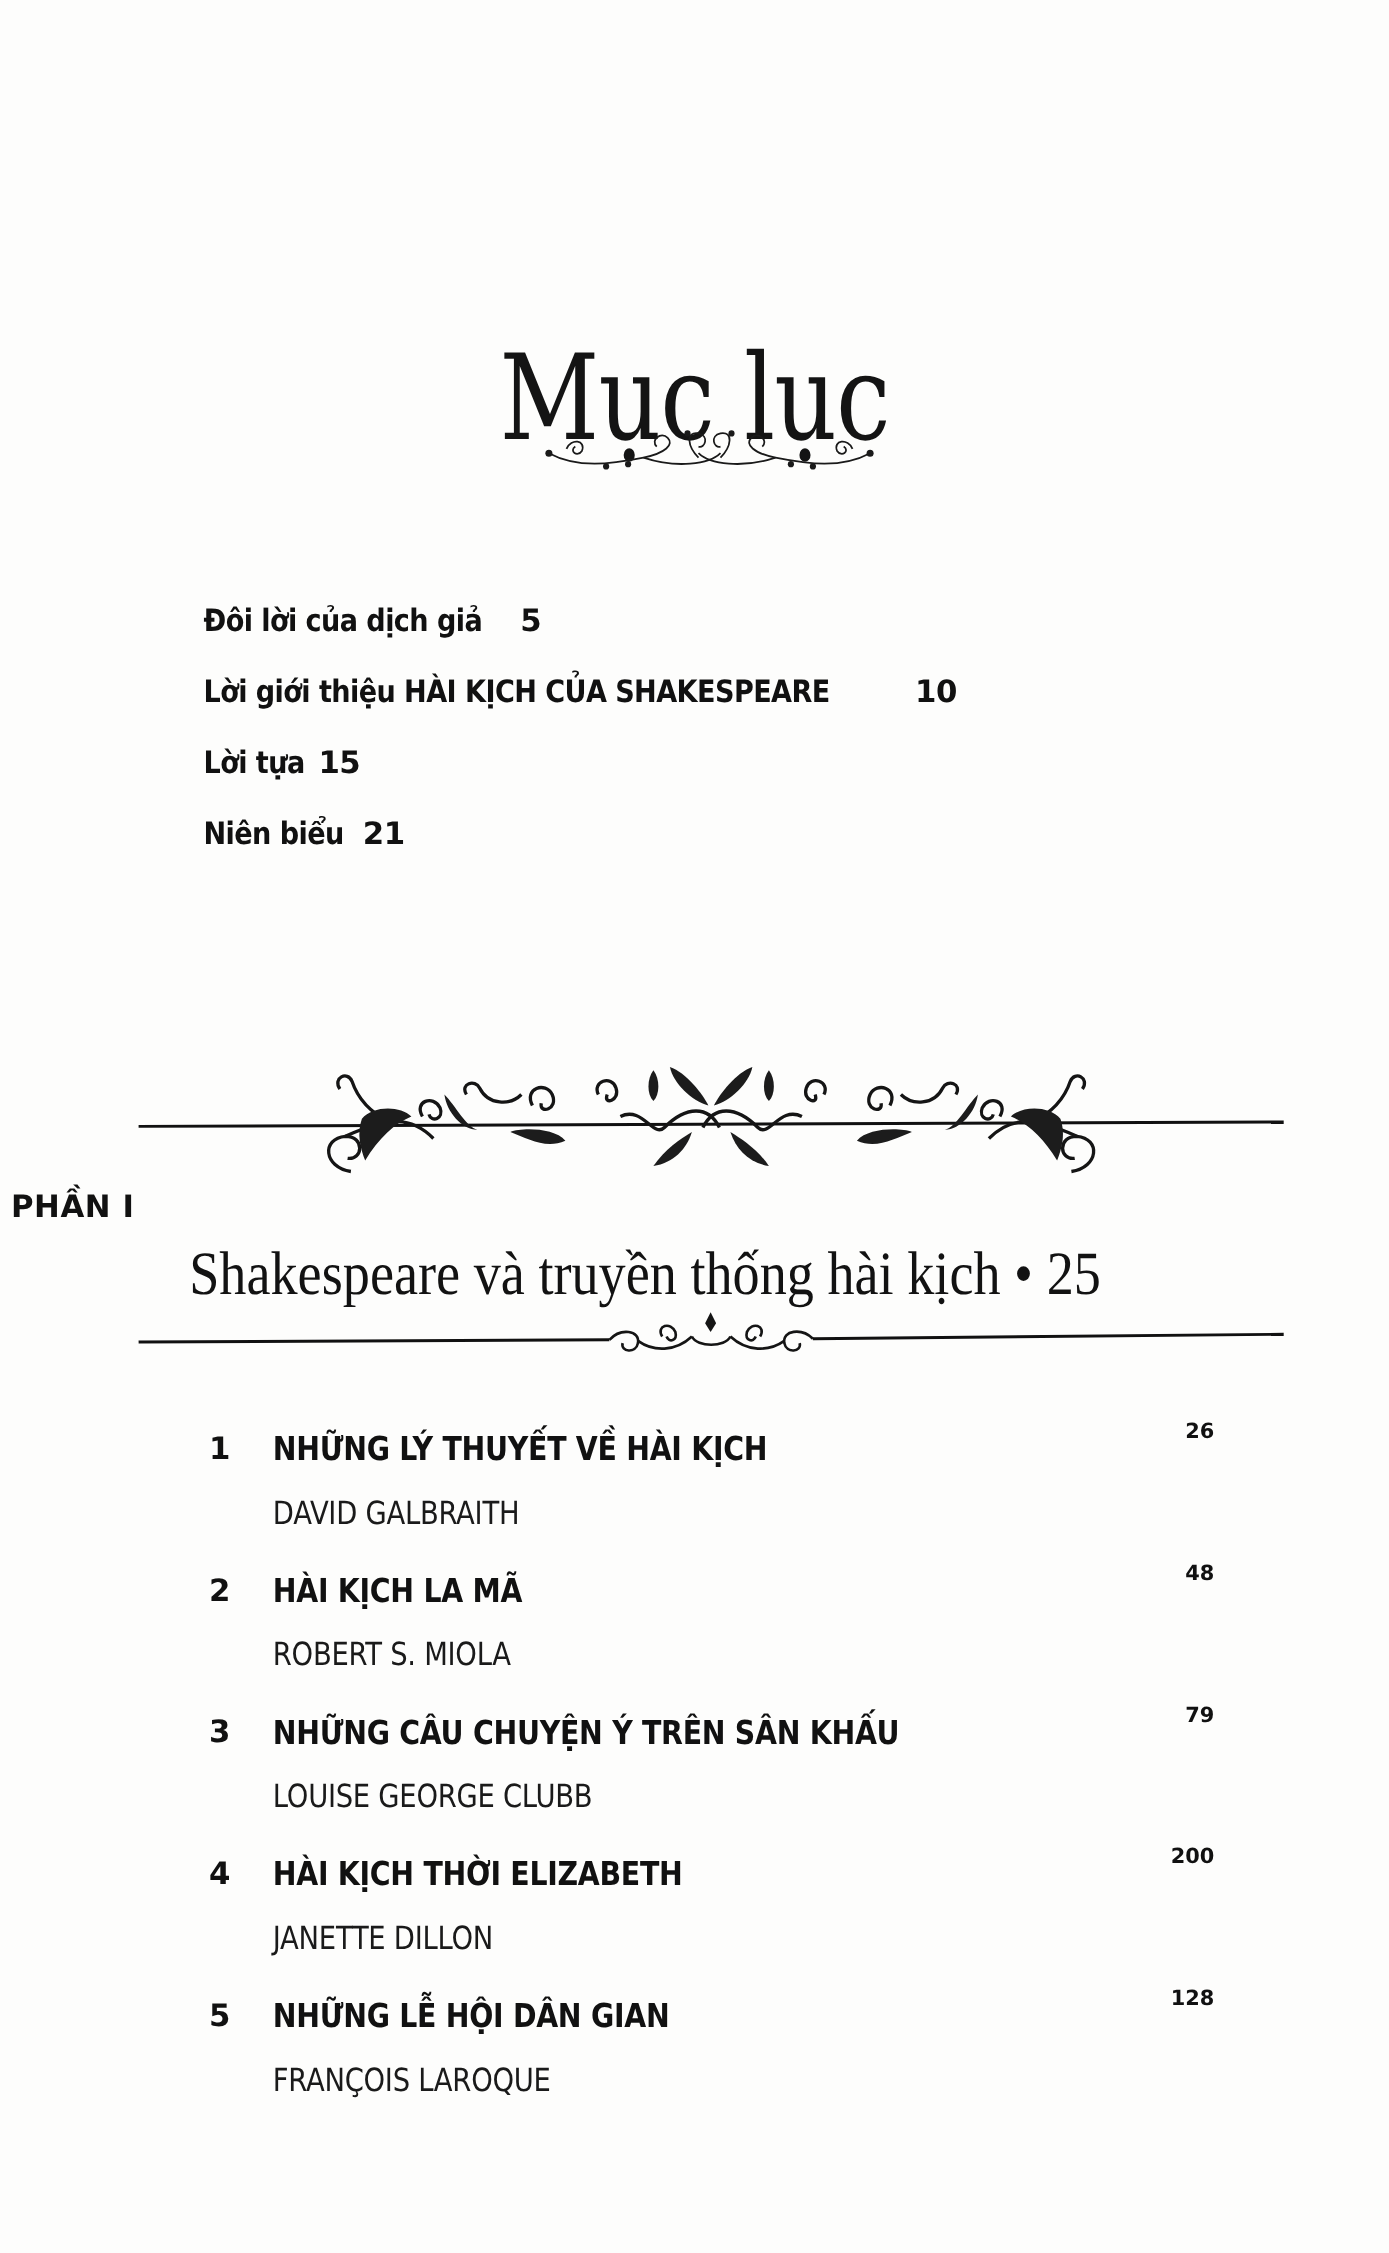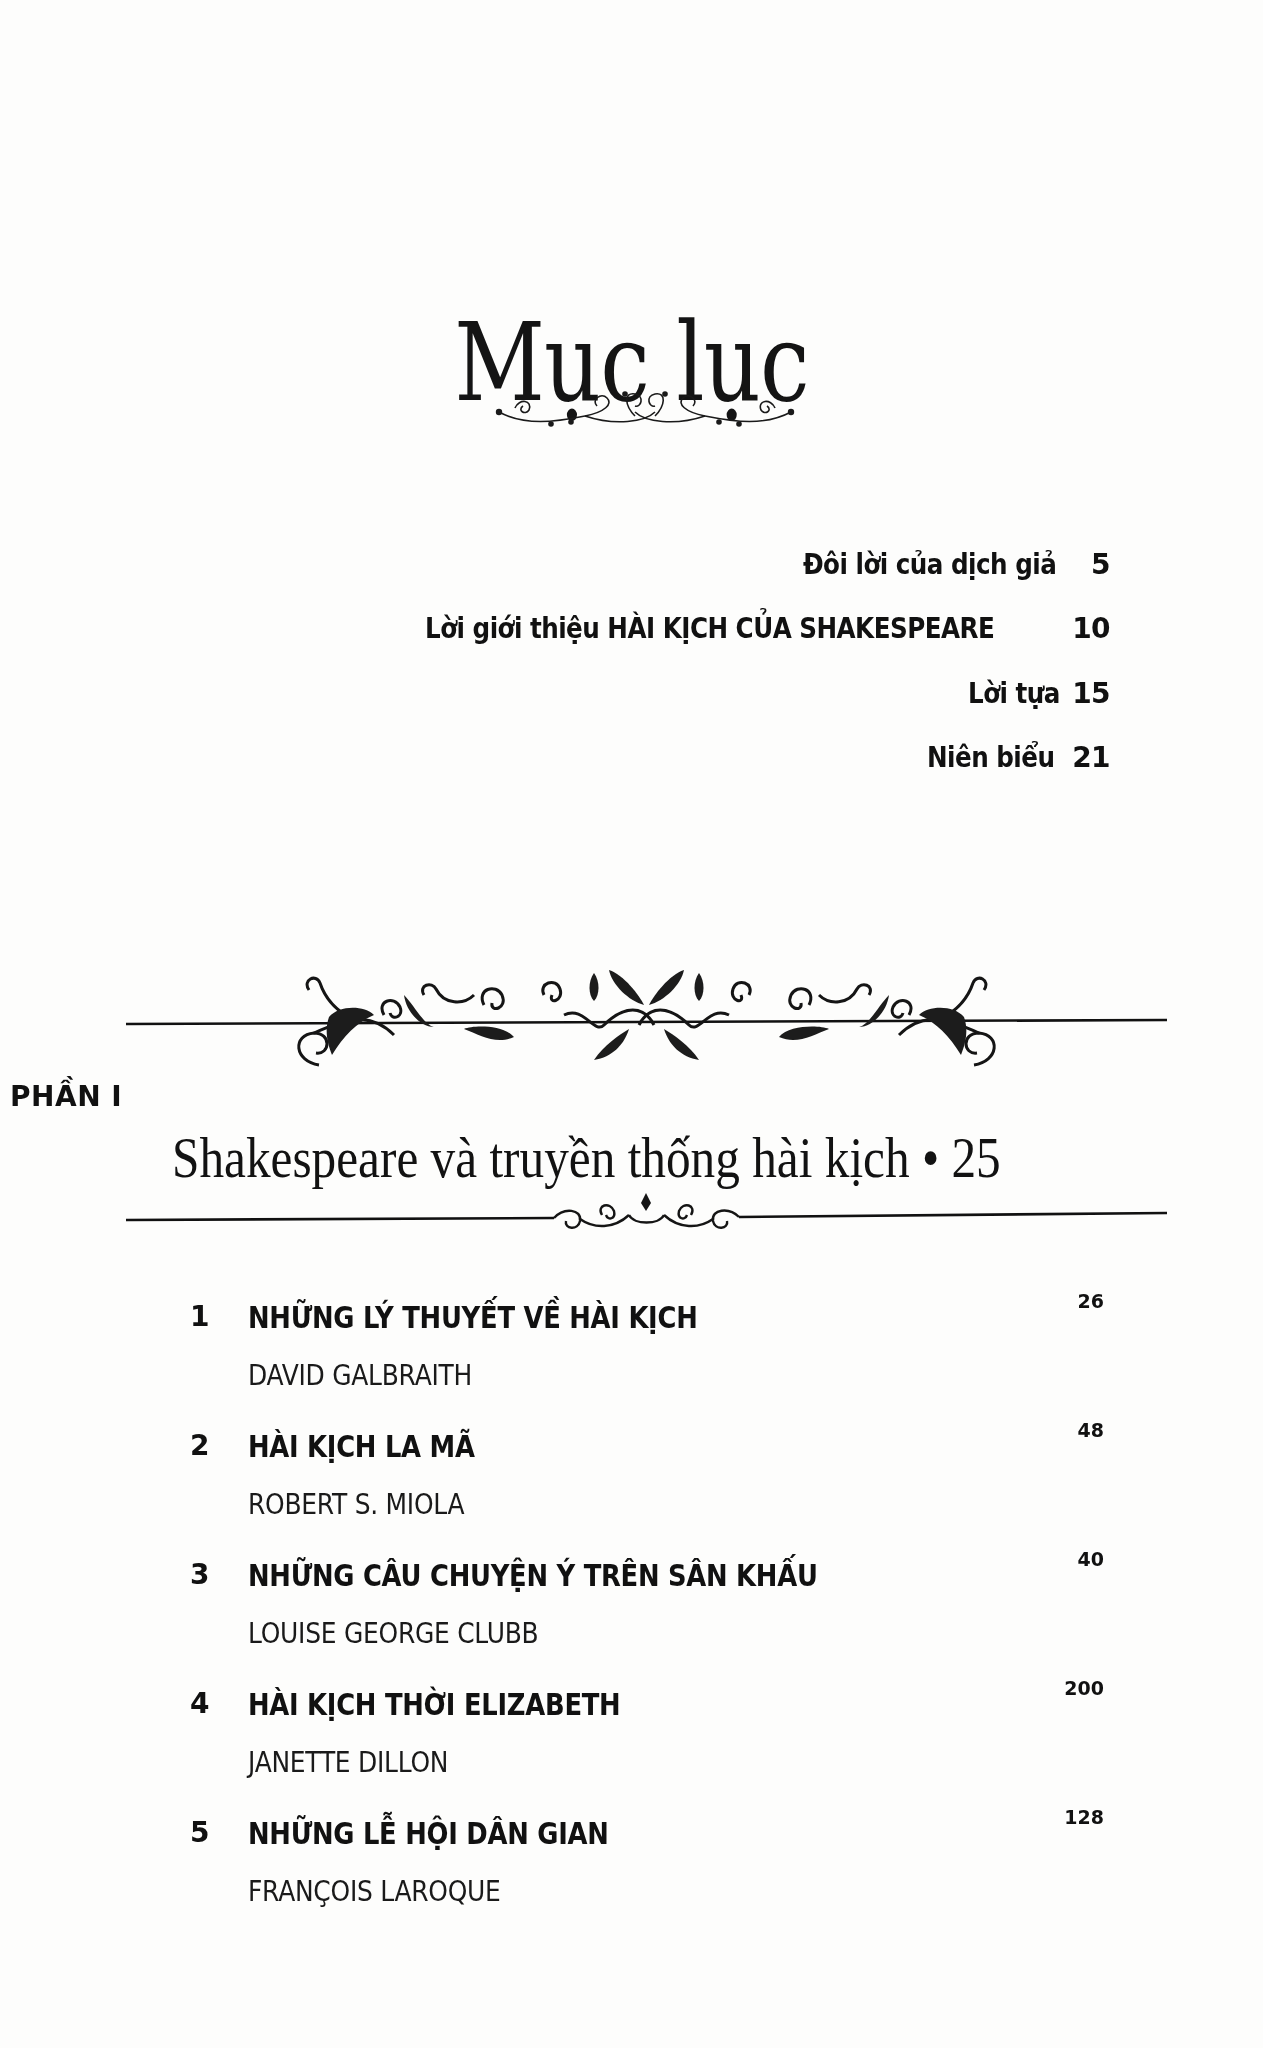--- a/index.html
+++ b/index.html
@@ -18,21 +18,21 @@
       font-size: 108px; letter-spacing: -1px;
       font-weight: normal; color: #141414;
       transform: scaleX(0.82);
     }
     .orn-small { position: absolute; left: 485px; top: 386px; width: 320px; height: 46px; }
     .front {
       position: absolute; left: 185px; width: 925px; top: 548px;
       font-family: "DejaVu Sans", "Liberation Sans", sans-serif;
     }
     .front-row {
-      display: flex; justify-content: flex-end; align-items: baseline;
+      display: flex; justify-content: flex-start; align-items: baseline;
       height: 64.4px; font-size: 28px; font-weight: bold;
       letter-spacing: -0.6px;
     }
     .front-row .lbl { transform-origin: left; transform: scaleX(0.88); display: inline-block; white-space: nowrap; }
     .front-row .pg { font-size: 28px; }
     .divider-top { position: absolute; left: 124px; top: 965px; width: 1045px; height: 110px; }
     .part-label {
       position: absolute; left: 0; right: 0; top: 1080px; 
       font-family: "DejaVu Sans", "Liberation Sans", sans-serif;
       font-weight: bold; font-size: 28px; letter-spacing: 0.5px;
@@ -183,21 +183,21 @@
     <div class="chapter">
       <span class="ch-num">2</span>
       <span class="ch-title">HÀI KỊCH LA MÃ</span>
       <span class="ch-author">ROBERT S. MIOLA</span>
       <span class="ch-page">48</span>
     </div>
     <div class="chapter">
       <span class="ch-num">3</span>
       <span class="ch-title">NHỮNG CÂU CHUYỆN Ý TRÊN SÂN KHẤU</span>
       <span class="ch-author">LOUISE GEORGE CLUBB</span>
-      <span class="ch-page">40</span>
+      <span class="ch-page">79</span>
     </div>
     <div class="chapter">
       <span class="ch-num">4</span>
       <span class="ch-title">HÀI KỊCH THỜI ELIZABETH</span>
       <span class="ch-author">JANETTE DILLON</span>
       <span class="ch-page">200</span>
     </div>
     <div class="chapter">
       <span class="ch-num">5</span>
       <span class="ch-title">NHỮNG LỄ HỘI DÂN GIAN</span>

